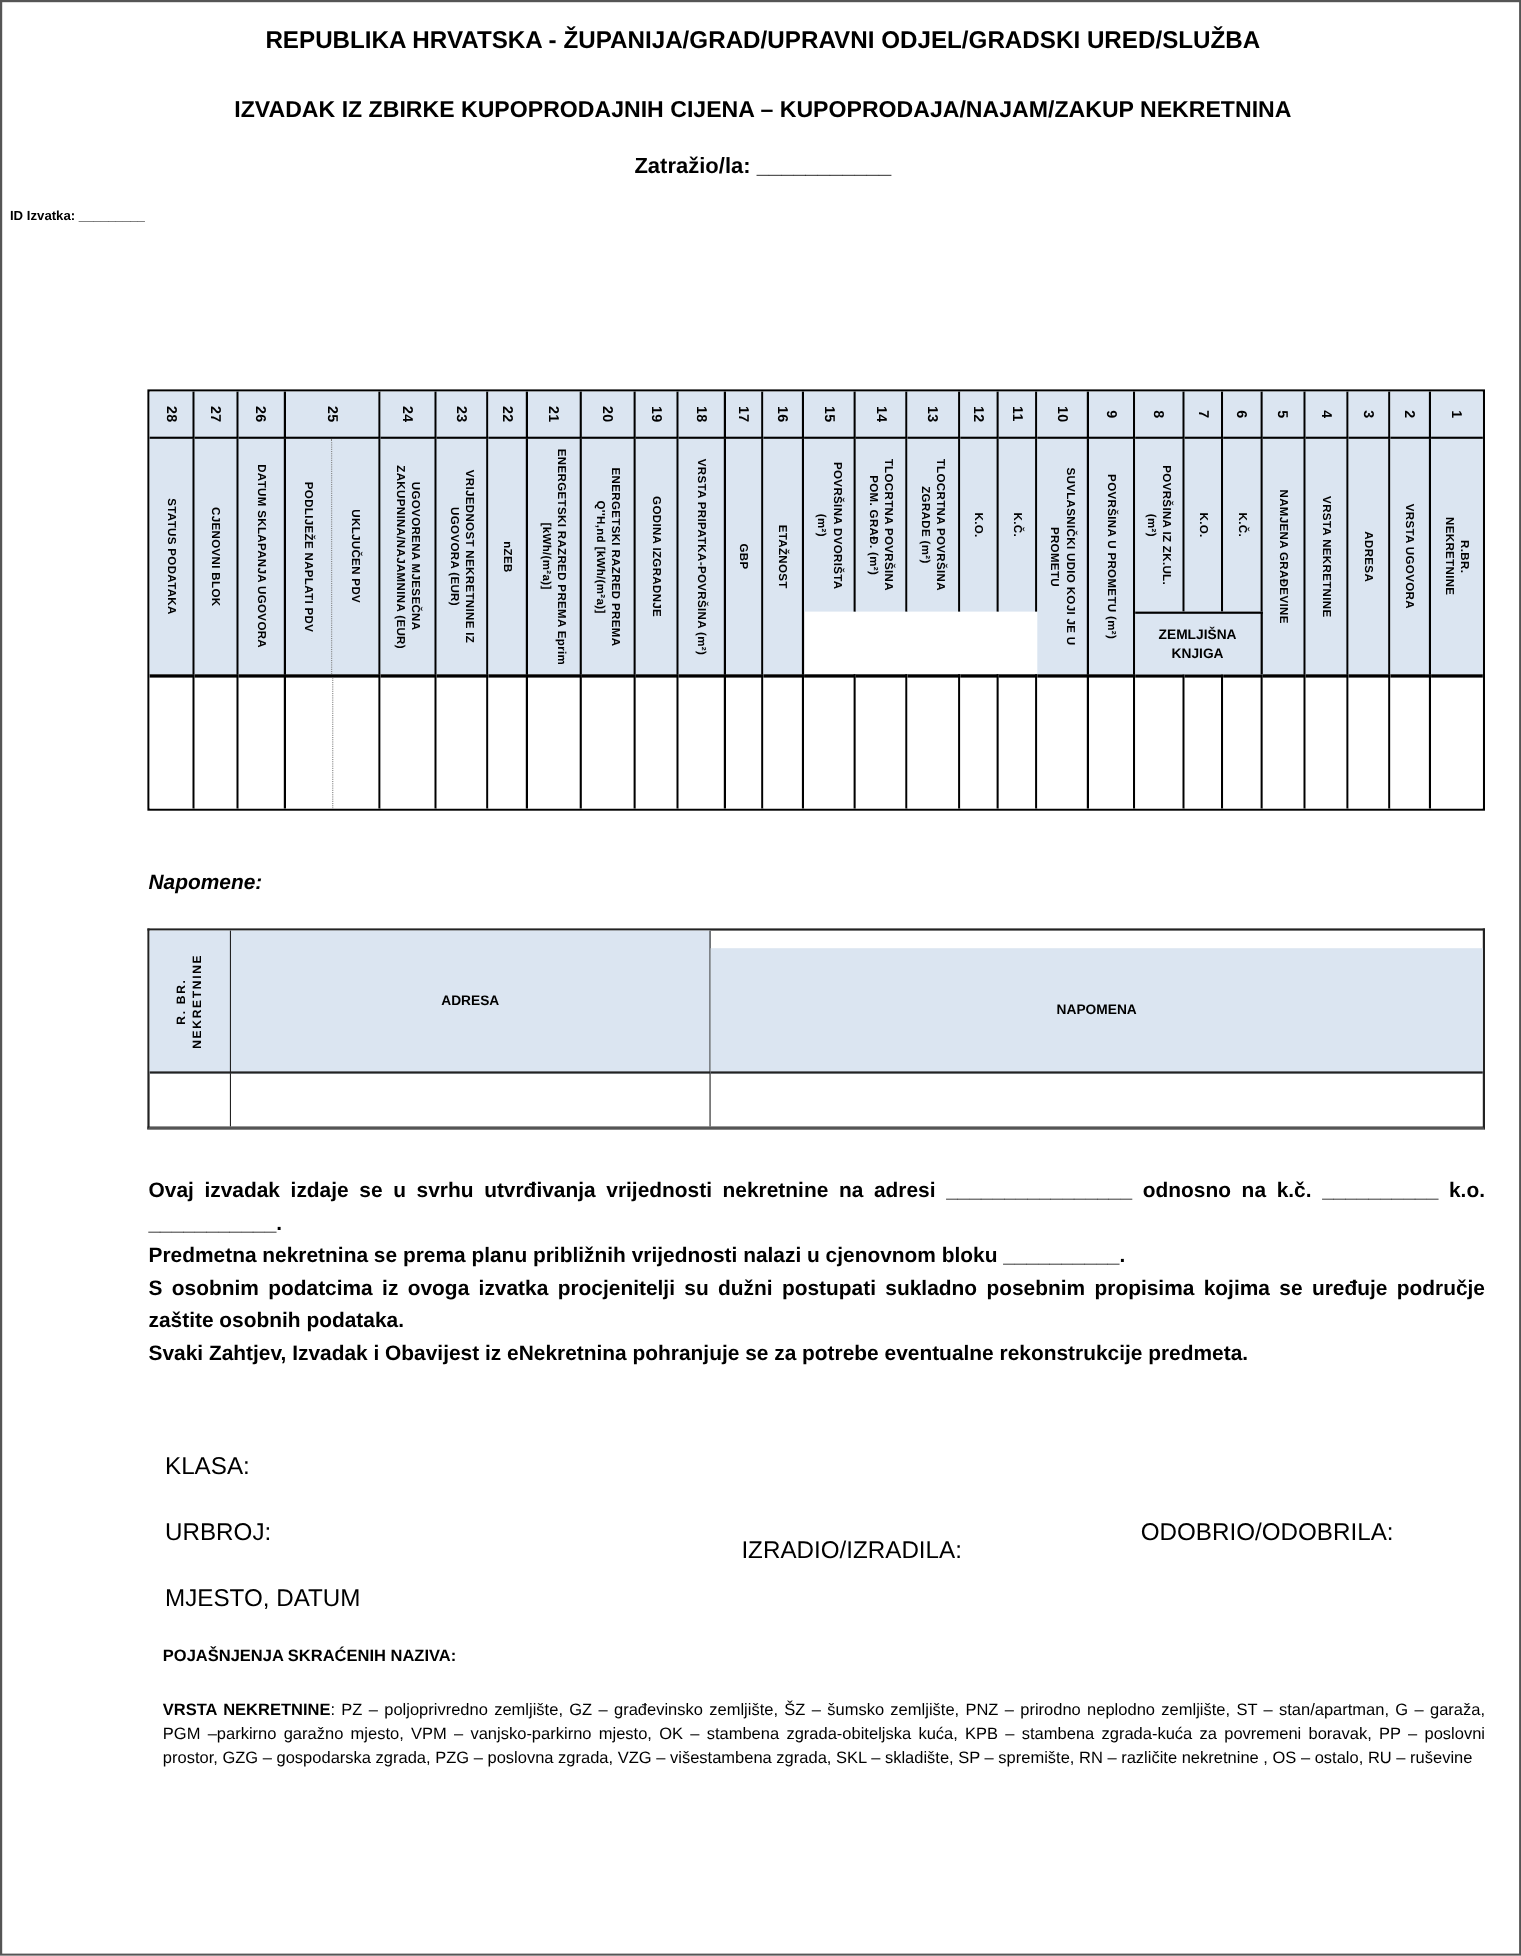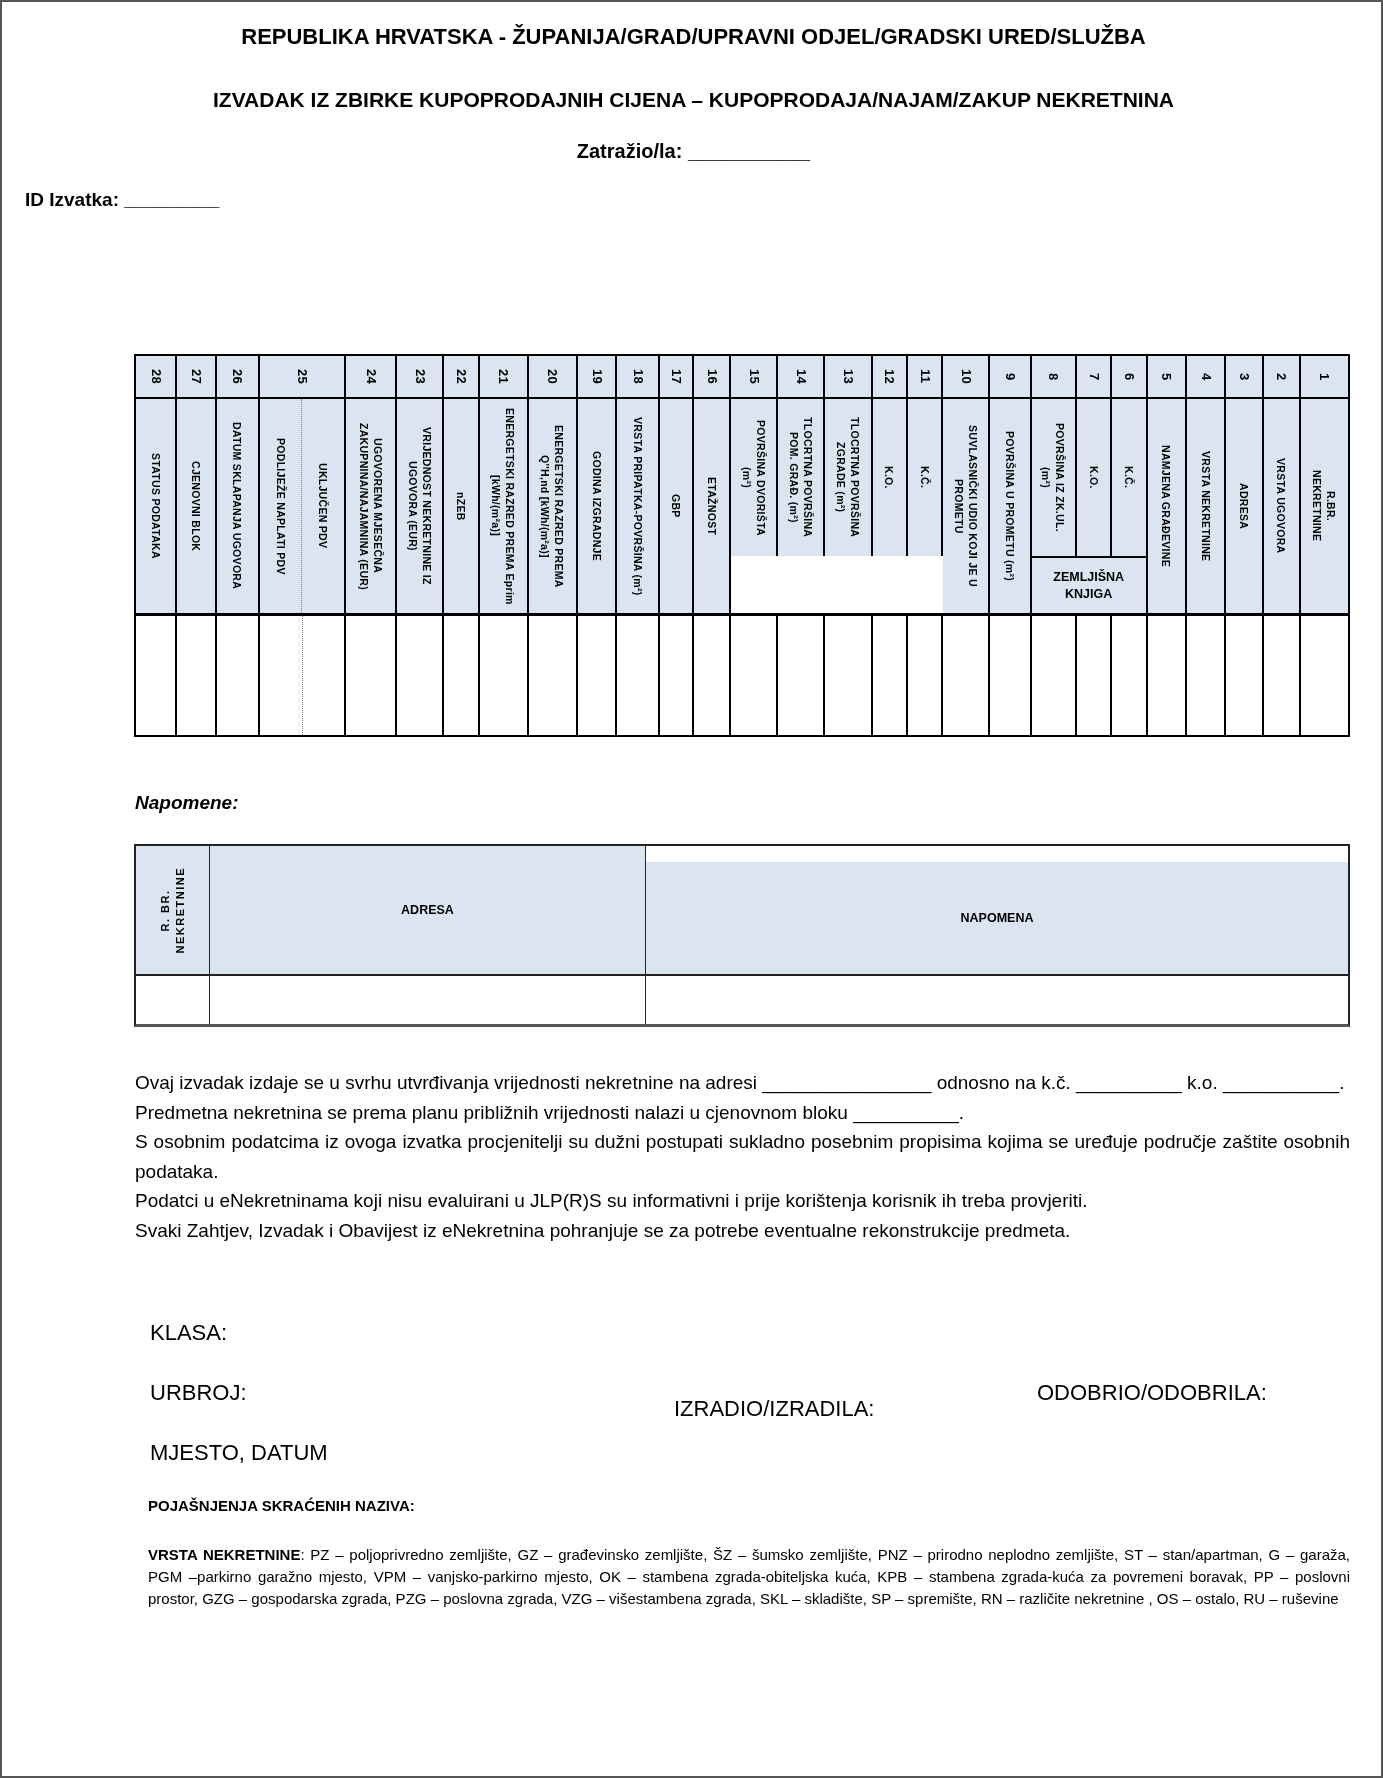--- a/index.html
+++ b/index.html
@@ -6,21 +6,21 @@
   .page{
     position:relative; width:1383px; height:1778px; margin:0 auto;
     background:#ffffff; border:2px solid #555; box-sizing:border-box;
     font-family:"Liberation Sans", sans-serif; color:#000;
   }
   .abs{position:absolute;}
   .doc-title{left:0;width:1383px;text-align:center;font-weight:bold;}
   #title1{top:22px;font-size:22px;}
   #title2{top:86px;font-size:21px;}
   #requested{top:138px;font-size:20px;font-weight:bold;}
-  #extract-id{top:187px;left:23px;font-size:19px;font-weight:bold;}
+  #extract-id{top:187px;left:7px;font-size:12px;font-weight:bold;}
 
   
   #price-grid{
     left:132px; top:352px; width:1216px;
     display:grid; grid-template-rows:43px 157px 57px 122px;
     border:2.5px solid #000; background:#fff; box-sizing:border-box;
   }
   .cell{border-right:2px solid #000; display:flex; align-items:center; justify-content:center; overflow:hidden; box-sizing:border-box;}
   .cell.last{border-right:none;}
   .num{background:#dbe5f1; border-bottom:2.5px solid #000;}
@@ -48,21 +48,21 @@
   .ncell{border-right:1.5px solid #222; display:flex; align-items:center; justify-content:center; box-sizing:border-box;}
   .ncell.nlast{border-right:none;margin-top:16px;}
   .nhead{background:#dbe5f1; border-bottom:2px solid #222; font-weight:bold; font-size:12.5px;}
   .vtext-ccw{
     writing-mode:vertical-rl; transform:rotate(180deg); white-space:pre-line;
     text-align:center; font-weight:bold; font-size:11px; line-height:15px; letter-spacing:1.5px;
   }
 
   
   #body-text{left:133px; top:1066px; width:1215px; font-size:19px; line-height:29.5px; text-align:justify;}
-  #body-text p{margin:0;}
+  #body-text p{margin:0;font-weight:bold;}
 
   .field{font-size:22px;}
   #klasa{left:148px; top:1318px;}
   #urbroj{left:148px; top:1378px;}
   #izradio{left:672px; top:1378px;margin-top:16px;}
   #odobrio{left:1035px; top:1378px;}
   #mjesto{left:148px; top:1438px;}
 
   #abbr-block{left:146px; top:1493px; width:1202px; font-size:15px; line-height:22px; text-align:justify;}
   #abbr-heading{font-weight:bold; margin:0 0 27px 0;}
@@ -309,21 +309,20 @@
     <div class="ncell nhead nlast">NAPOMENA</div>
     <div class="ncell"></div>
     <div class="ncell"></div>
     <div class="ncell nlast"></div>
   </div>
 
   <div class="abs" id="body-text">
     <p>Ovaj izvadak izdaje se u svrhu utvrđivanja vrijednosti nekretnine na adresi ________________ odnosno na k.č. __________ k.o. ___________.</p>
     <p>Predmetna nekretnina se prema planu približnih vrijednosti nalazi u cjenovnom bloku __________.</p>
     <p>S osobnim podatcima iz ovoga izvatka procjenitelji su dužni postupati sukladno posebnim propisima kojima se uređuje područje zaštite osobnih podataka.</p>
-    <p>Podatci u eNekretninama koji nisu evaluirani u JLP(R)S su informativni i prije korištenja korisnik ih treba provjeriti.</p>
     <p>Svaki Zahtjev, Izvadak i Obavijest iz eNekretnina pohranjuje se za potrebe eventualne rekonstrukcije predmeta.</p>
   </div>
 
   <div class="abs field" id="klasa">KLASA:</div>
   <div class="abs field" id="urbroj">URBROJ:</div>
   <div class="abs field" id="izradio">IZRADIO/IZRADILA:</div>
   <div class="abs field" id="odobrio">ODOBRIO/ODOBRILA:</div>
   <div class="abs field" id="mjesto">MJESTO, DATUM</div>
 
   <div class="abs" id="abbr-block">

